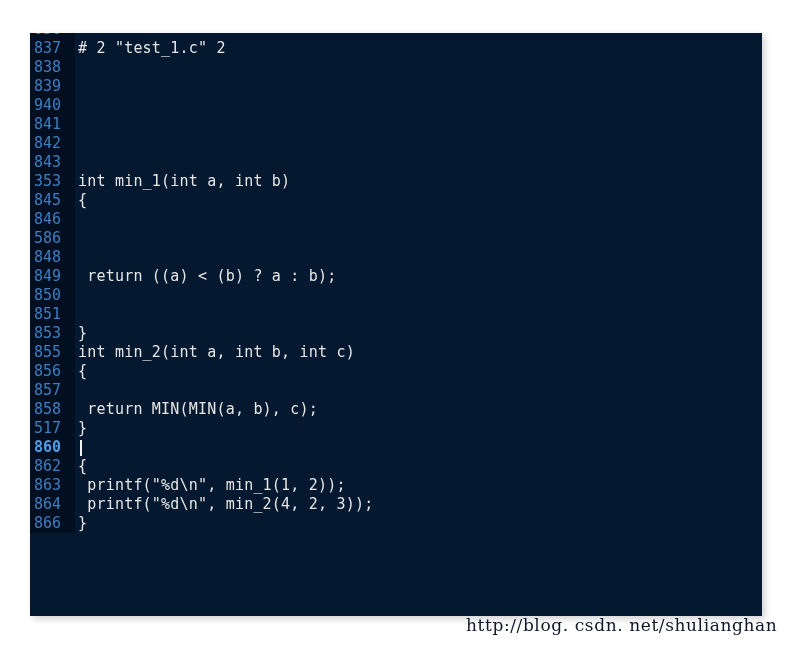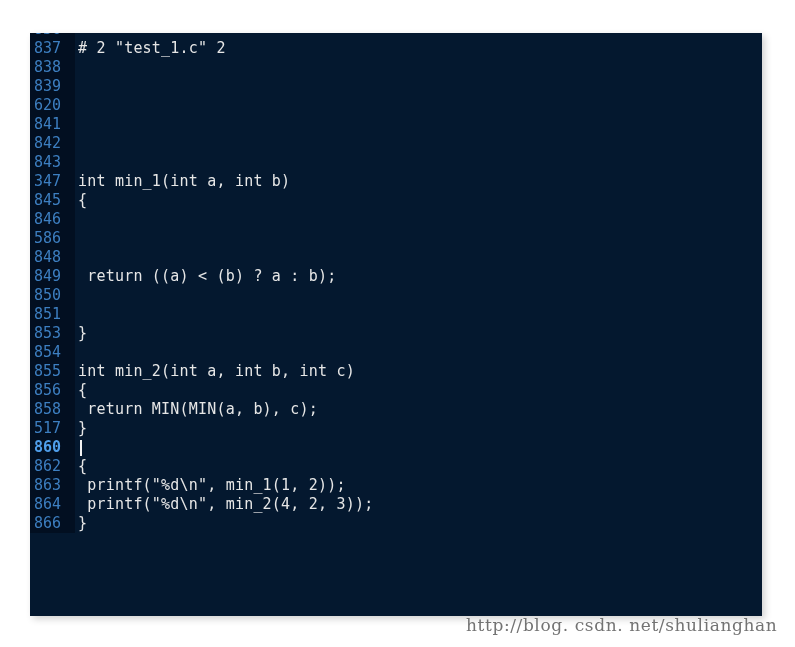--- a/index.html
+++ b/index.html
@@ -17,21 +17,21 @@
   }
 
   
   #watermark {
     position: absolute;
     left: 466px;
     top: 615px;
     font-family: "DejaVu Serif", "Liberation Serif", serif;
     font-size: 17px;
     letter-spacing: 0.6px;
-    color: #737373;
+    color: #0f172a;
     text-shadow: 0 1px 0 #ffffff;
     white-space: nowrap;
     user-select: none;
   }
 
   
   #editor-panel {
     position: absolute;
     left: 30px;
     top: 33px;
@@ -128,36 +128,36 @@
 
   <div id="clipped-row">
     <div class="gut-bg"></div>
     <span class="ln">836</span>
   </div>
 
   <div id="code-area">
       <div class="code-line"><span class="ln">837</span><span class="src"># 2 "test_1.c" 2</span></div>
       <div class="code-line"><span class="ln">838</span><span class="src"></span></div>
       <div class="code-line"><span class="ln">839</span><span class="src"></span></div>
-      <div class="code-line"><span class="ln">620</span><span class="src"></span></div>
+      <div class="code-line"><span class="ln">940</span><span class="src"></span></div>
       <div class="code-line"><span class="ln">841</span><span class="src"></span></div>
       <div class="code-line"><span class="ln">842</span><span class="src"></span></div>
       <div class="code-line"><span class="ln">843</span><span class="src"></span></div>
-      <div class="code-line"><span class="ln">347</span><span class="src">int min_1(int a, int b)</span></div>
+      <div class="code-line"><span class="ln">353</span><span class="src">int min_1(int a, int b)</span></div>
       <div class="code-line"><span class="ln">845</span><span class="src">{</span></div>
       <div class="code-line"><span class="ln">846</span><span class="src"></span></div>
       <div class="code-line"><span class="ln">586</span><span class="src"></span></div>
       <div class="code-line"><span class="ln">848</span><span class="src"></span></div>
       <div class="code-line"><span class="ln">849</span><span class="src"> return ((a) &lt; (b) ? a : b);</span></div>
       <div class="code-line"><span class="ln">850</span><span class="src"></span></div>
       <div class="code-line"><span class="ln">851</span><span class="src"></span></div>
       <div class="code-line"><span class="ln">853</span><span class="src">}</span></div>
-      <div class="code-line"><span class="ln">854</span><span class="src"></span></div>
       <div class="code-line"><span class="ln">855</span><span class="src">int min_2(int a, int b, int c)</span></div>
       <div class="code-line"><span class="ln">856</span><span class="src">{</span></div>
+      <div class="code-line"><span class="ln">857</span><span class="src"></span></div>
       <div class="code-line"><span class="ln">858</span><span class="src"> return MIN(MIN(a, b), c);</span></div>
       <div class="code-line"><span class="ln">517</span><span class="src">}</span></div>
       <div class="code-line current"><span class="ln">860</span><span class="src"></span><span class="cursor"></span></div>
       <div class="code-line"><span class="ln">862</span><span class="src">{</span></div>
       <div class="code-line"><span class="ln">863</span><span class="src"> printf("%d\n", min_1(1, 2));</span></div>
       <div class="code-line"><span class="ln">864</span><span class="src"> printf("%d\n", min_2(4, 2, 3));</span></div>
       <div class="code-line"><span class="ln">866</span><span class="src">}</span></div>
     </div>
 
 </div>

